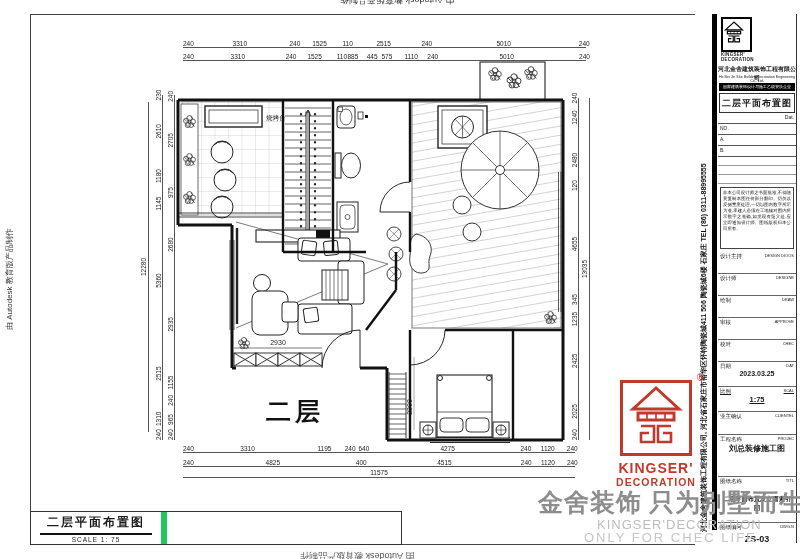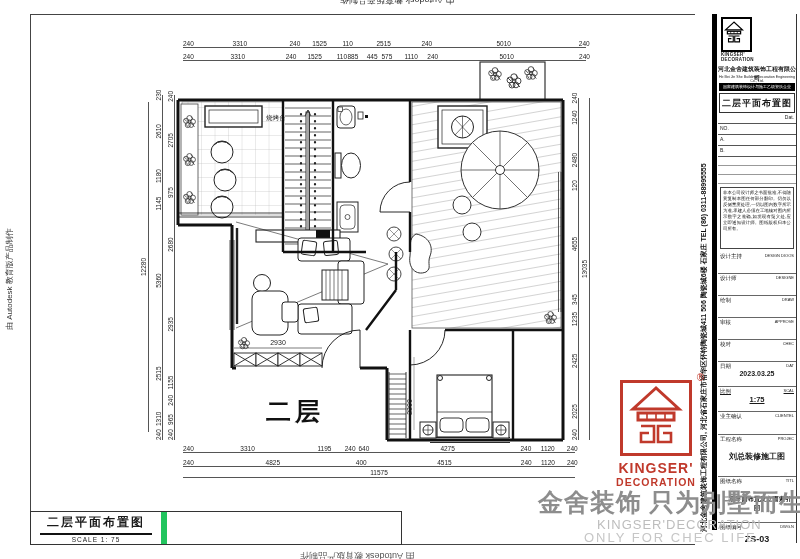--- a/index.html
+++ b/index.html
@@ -465,21 +465,21 @@
     <div class="tb-fl">
         <span class="lab">业主确认</span>
         <span class="en">CLIENTEL</span>
       </div>
   </div>
   <div class="tb-field" style="height:40px;">
     <div class="tb-fl">
         <span class="lab">工程名称</span>
         <span class="en">PROJEC</span>
       </div>
-    <div class="tb-val" style="font-size:8px;margin-top:8px;">刘总装修施工图</div>
+    <div class="tb-val" style="font-size:8px;">刘总装修施工图</div>
   </div>
   <div class="tb-field" style="height:44px;">
     <div class="tb-fl">
         <span class="lab">图纸名称</span>
         <span class="en">TITL</span>
       </div>
     <div class="tb-val" style="font-size:6.2px;margin-top:10px;">二层平面布置及立面索引图</div>
   </div>
   <div class="tb-field" style="height:28px;border-bottom:none;">
     <div class="tb-fl">

